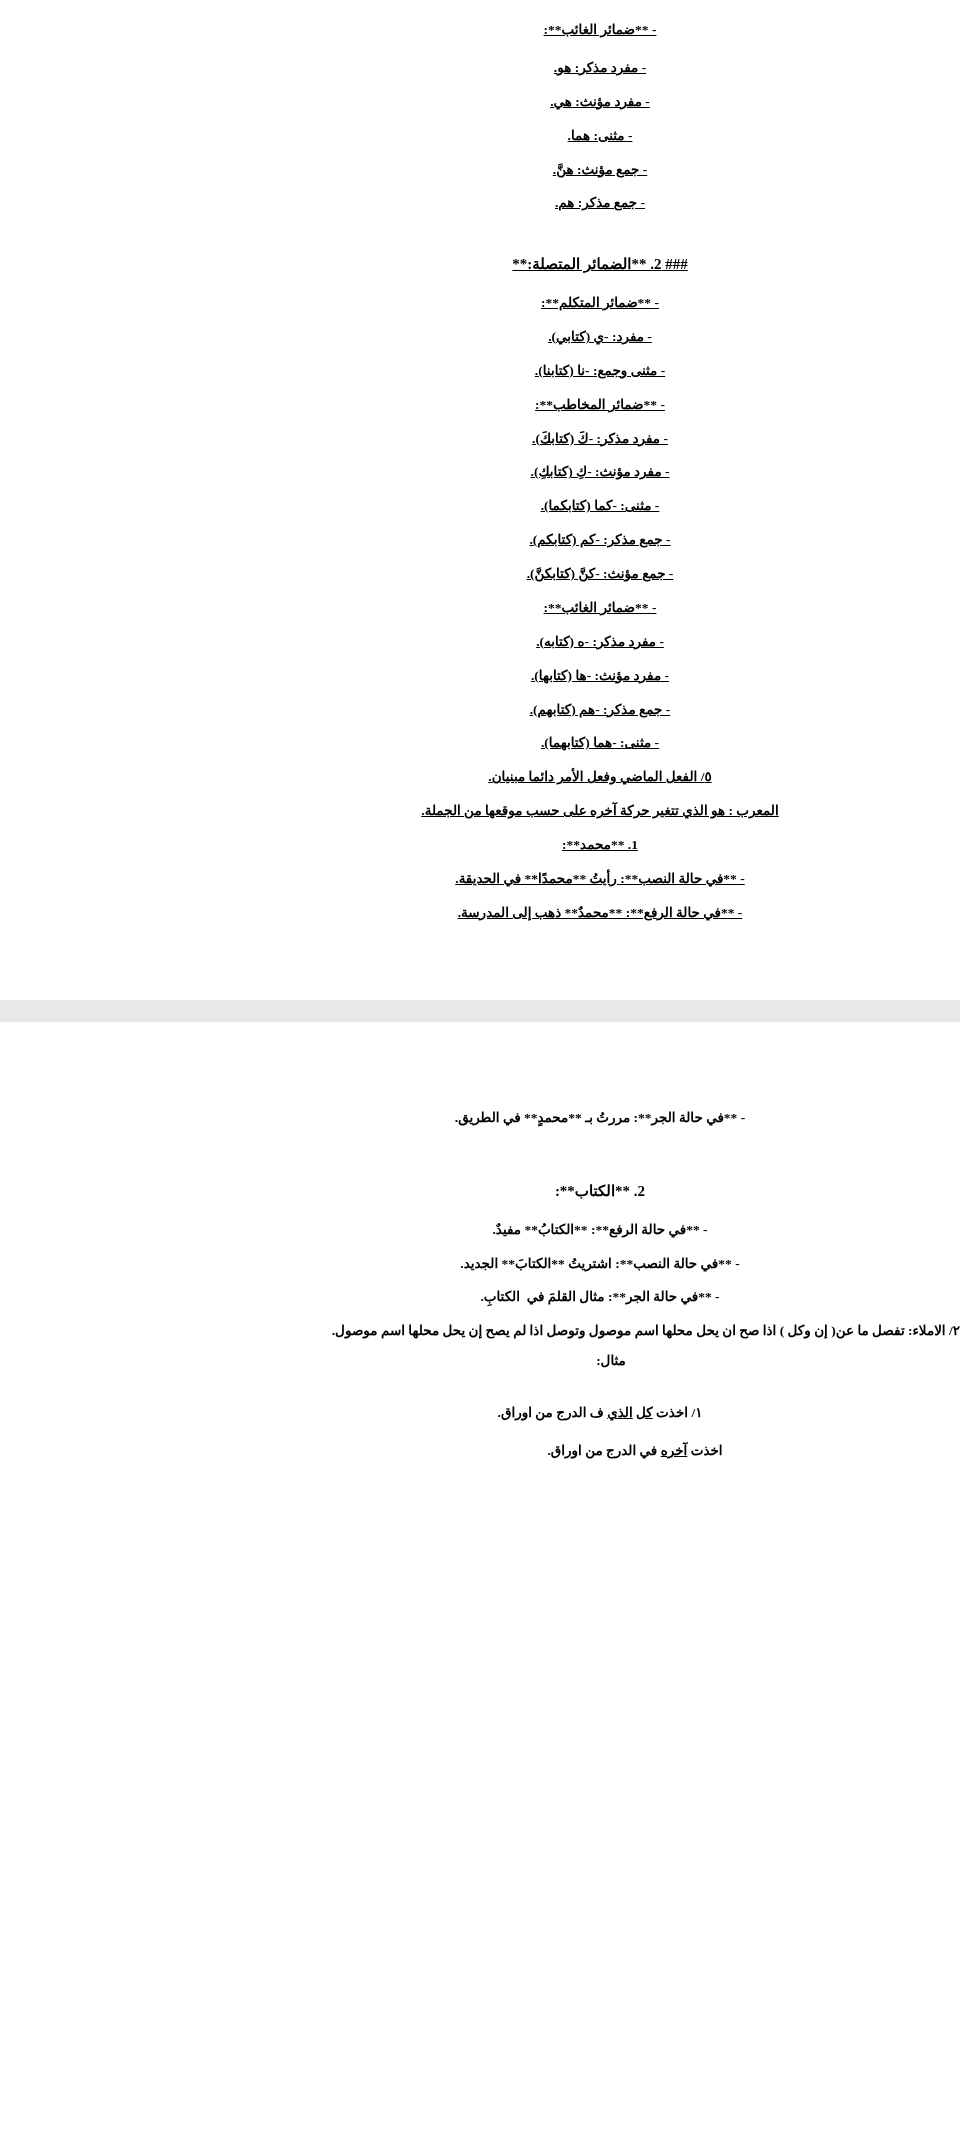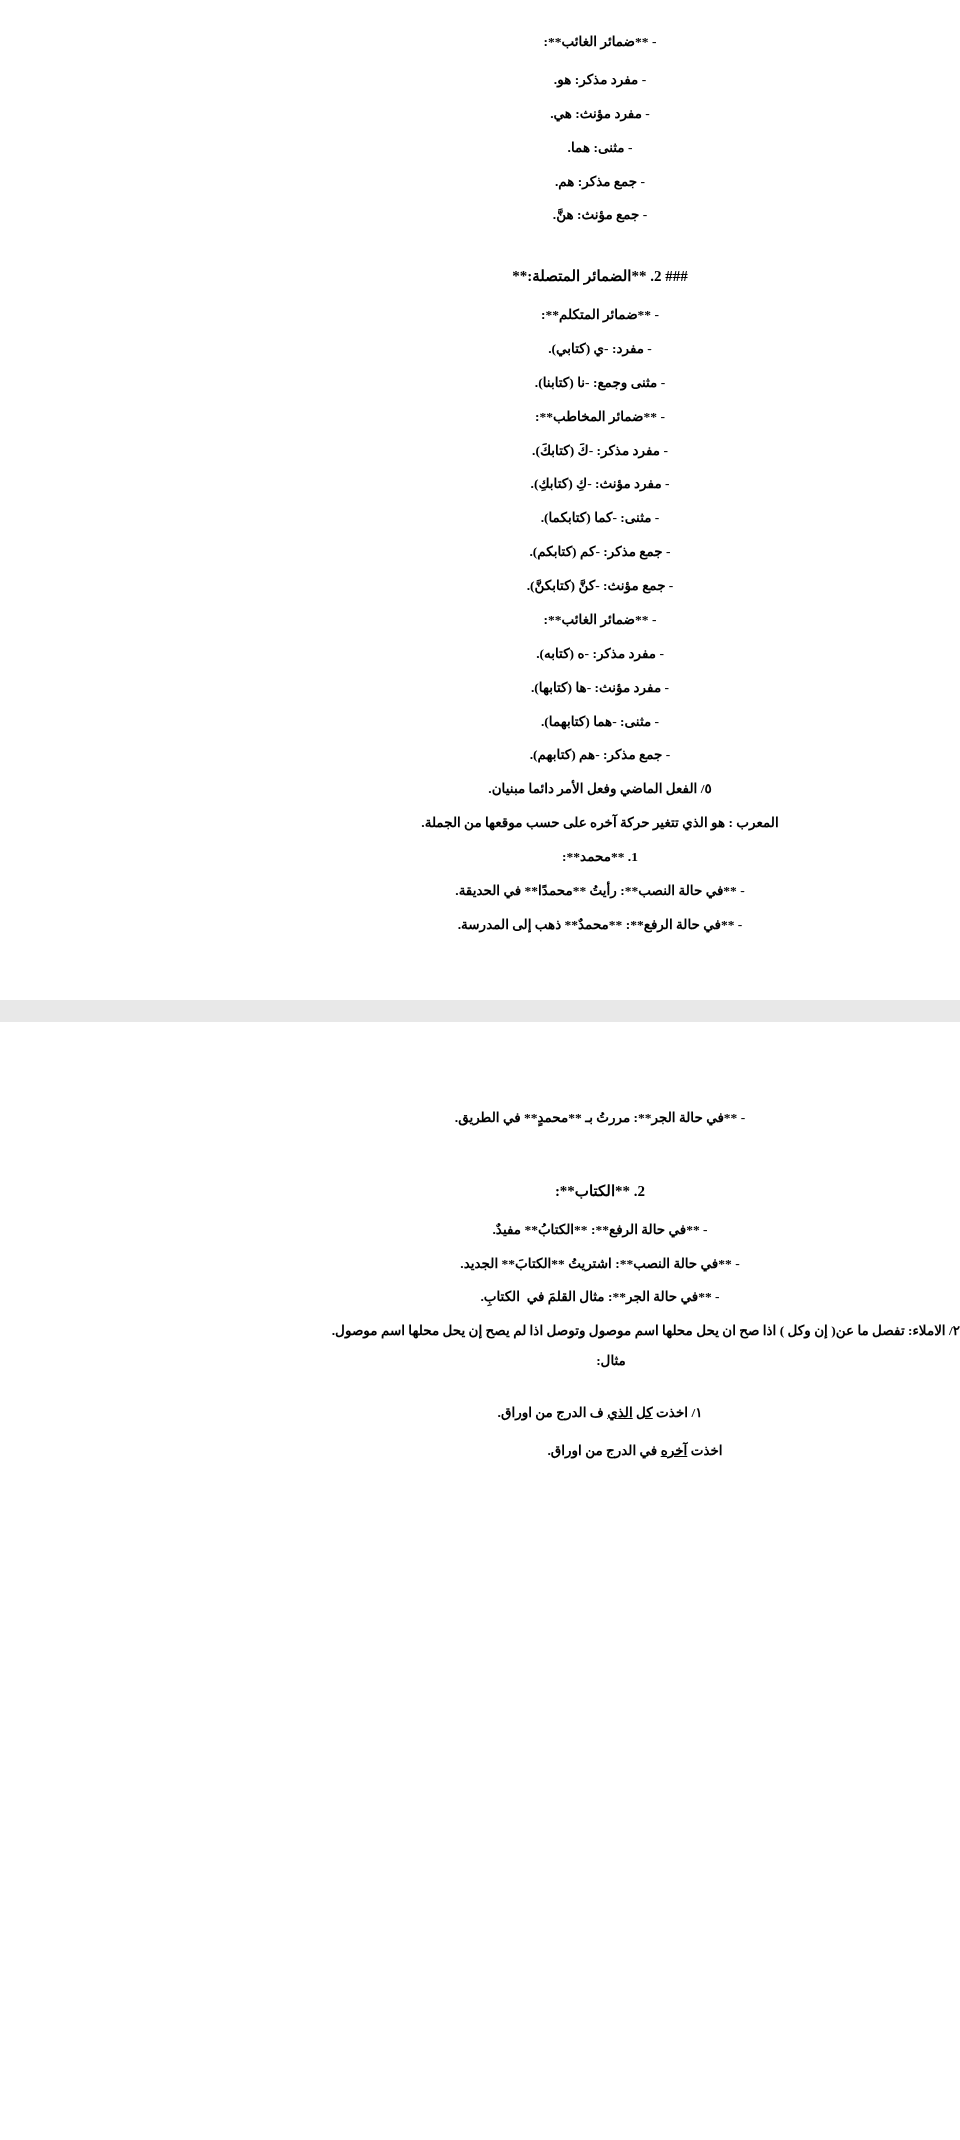--- a/index.html
+++ b/index.html
@@ -20,21 +20,21 @@
     overflow: hidden;
   }
   
   .page {
     position: absolute;
     left: 0;
     width: 960px;
     background: #ffffff;
     box-sizing: border-box;
   }
-  .page-one { top: 16px; height: 1188px; }
+  .page-one { top: 4px; height: 1188px; text-decoration: underline; }
   .page-gap {
     position: absolute;
     left: 0;
     top: 1000px;
     width: 960px;
     height: 22px;
     background: #e8e8e8;
   }
   .page-two { top: 1022px; height: 968px; }
 
@@ -81,23 +81,23 @@
     <div class="content">
 
       <div class="line a-center row-t" style="padding-top:18px;">- **ضمائر الغائب**:</div>
 
       <div class="line a-center row">- مفرد مذكر: هو.</div>
 
       <div class="line a-center row">- مفرد مؤنث: هي.</div>
 
       <div class="line a-center row">- مثنى: هما.</div>
 
+      <div class="line a-center row">- جمع مؤنث: هنَّ.</div>
+
       <div class="line a-center row">- جمع مذكر: هم.</div>
-
-      <div class="line a-center row">- جمع مؤنث: هنَّ.</div>
 
       <div class="blank"></div>
 
       <div class="line a-center heading row-t">### 2. **الضمائر المتصلة:**</div>
 
       <div class="line a-center row">- **ضمائر المتكلم**:</div>
 
       <div class="line a-center row">- مفرد: -ي (كتابي).</div>
 
       <div class="line a-center row">- مثنى وجمع: -نا (كتابنا).</div>
@@ -113,23 +113,23 @@
       <div class="line a-center row">- جمع مذكر: -كم (كتابكم).</div>
 
       <div class="line a-center row">- جمع مؤنث: -كنَّ (كتابكنَّ).</div>
 
       <div class="line a-center row">- **ضمائر الغائب**:</div>
 
       <div class="line a-center row">- مفرد مذكر: -ه (كتابه).</div>
 
       <div class="line a-center row">- مفرد مؤنث: -ها (كتابها).</div>
 
+      <div class="line a-center row">- جمع مذكر: -هم (كتابهم).</div>
+
       <div class="line a-center row">- مثنى: -هما (كتابهما).</div>
-
-      <div class="line a-center row">- جمع مذكر: -هم (كتابهم).</div>
 
       <div class="line a-center row">٥/ الفعل الماضي وفعل الأمر دائما مبنيان.</div>
 
       <div class="line a-center row">المعرب : هو الذي تتغير حركة آخره على حسب موقعها من الجملة.</div>
 
       <div class="line a-center row">1. **محمد**:</div>
 
       <div class="line a-center row">- **في حالة النصب**: رأيتُ **محمدًا** في الحديقة.</div>
 
       <div class="line a-center row">- **في حالة الرفع**: **محمدٌ** ذهب إلى المدرسة.</div>

